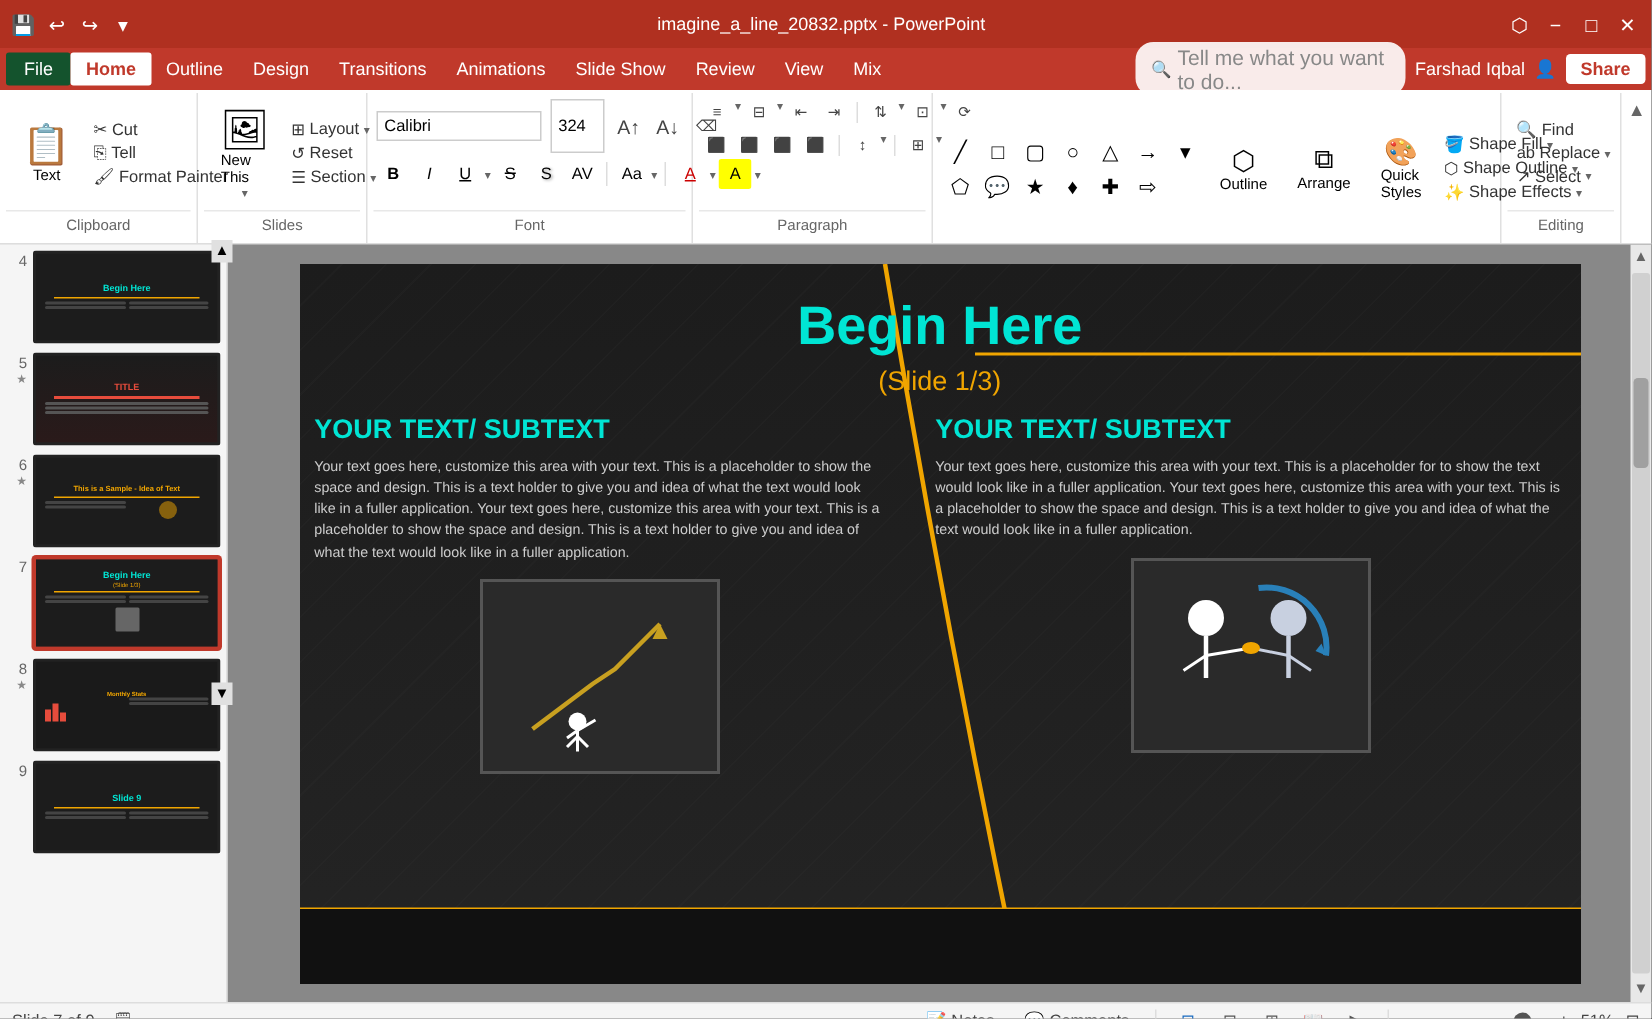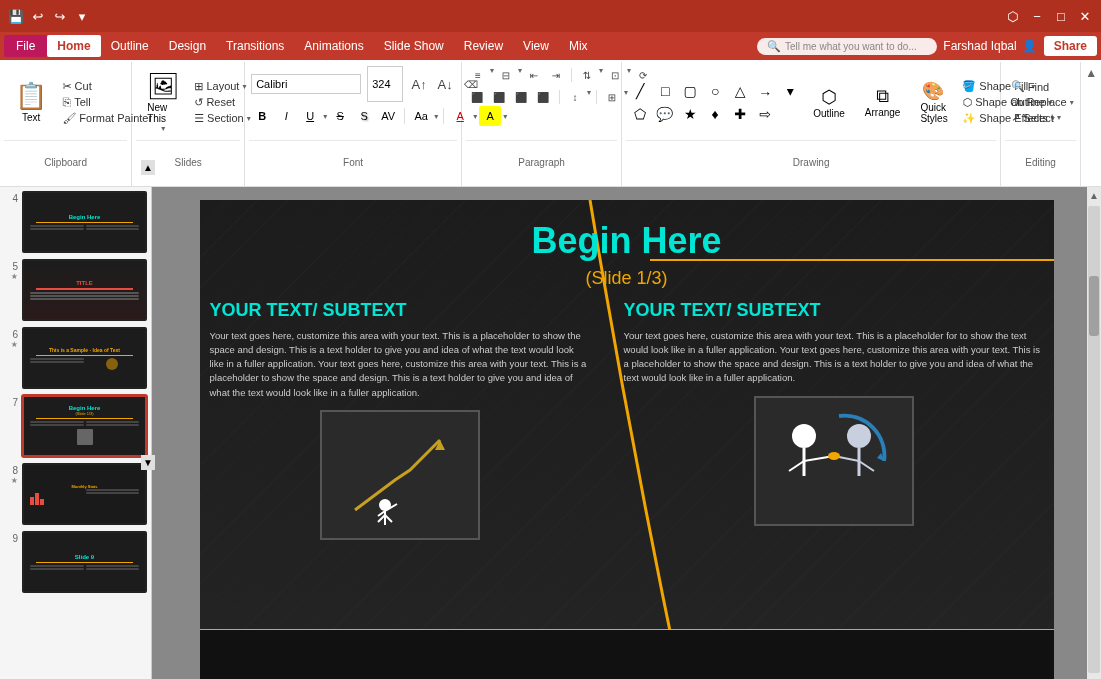--- a/index.html
+++ b/index.html
@@ -22,21 +22,21 @@
 
     
     #menu-bar {
       background: #c0392b;
       height: 28px;
       display: flex;
       align-items: center;
       padding: 0 4px;
     }
     .menu-file {
-      background: #be185d;
+      background: #14532d;
       color: white;
       padding: 4px 12px;
       font-size: 12px;
       cursor: pointer;
       border-radius: 2px;
     }
     .menu-item {
       color: white;
       padding: 4px 10px;
       font-size: 12px;
@@ -98,21 +98,21 @@
       display: flex;
       align-items: center;
       flex: 1;
       gap: 2px;
       padding: 2px;
     }
     .ribbon-group-label {
       font-size: 10px;
       color: #666;
       text-align: center;
-      padding: 16px 4px;
+      padding: 4px 4px;
       border-top: 1px solid #e8e8e8;
       margin-top: auto;
     }
     .ribbon-small-btns { display: flex; flex-direction: column; gap: 1px; }
     .ribbon-small-btn {
       display: flex;
       align-items: center;
       gap: 3px;
       padding: 1px 4px;
       cursor: pointer;
@@ -364,20 +364,21 @@
 </head>
 <body>
 
 <div id="title-bar">
   <div class="left-icons">
     <span class="title-icon">💾</span>
     <span class="title-icon">↩</span>
     <span class="title-icon">↪</span>
     <span class="title-icon">▾</span>
   </div>
+  <div class="title">imagine_a_line_20832.pptx - PowerPoint</div>
   <div class="right-icons">
     <span class="title-icon">⬡</span>
     <span class="title-icon">−</span>
     <span class="title-icon">□</span>
     <span class="title-icon">✕</span>
   </div>
 </div>
 
 <div id="menu-bar">
   <span class="menu-file">File</span>
@@ -387,21 +388,21 @@
   <span class="menu-item">Transitions</span>
   <span class="menu-item">Animations</span>
   <span class="menu-item">Slide Show</span>
   <span class="menu-item">Review</span>
   <span class="menu-item">View</span>
   <span class="menu-item">Mix</span>
 
   <div class="menu-bar-right">
     <div class="search-box">
       <span style="color:#888;margin-right:4px;">🔍</span>
-      <span style="color:#888;font-size:10px;">Tell me what you want to do...</span>
+      <span style="color:#888;font-size:14px;">Tell me what you want to do...</span>
     </div>
     <span class="user-info">Farshad Iqbal</span>
     <span class="user-info">👤</span>
     <button class="share-btn">Share</button>
   </div>
 </div>
 
 <div id="ribbon">
   <div class="ribbon-row">
 
@@ -565,21 +566,20 @@
             <span>Shape Outline</span>
             <span class="dropdown-arrow">▾</span>
           </div>
           <div class="ribbon-small-btn">
             <span>✨</span>
             <span>Shape Effects</span>
             <span class="dropdown-arrow">▾</span>
           </div>
         </div>
       </div>
-      <div class="ribbon-group-label">Drawing</div>
     </div>
 
     <div class="ribbon-group" style="min-width:80px;">
       <div class="ribbon-group-content">
         <div class="ribbon-small-btns">
           <div class="ribbon-small-btn">
             <span>🔍</span>
             <span>Find</span>
           </div>
           <div class="ribbon-small-btn">

